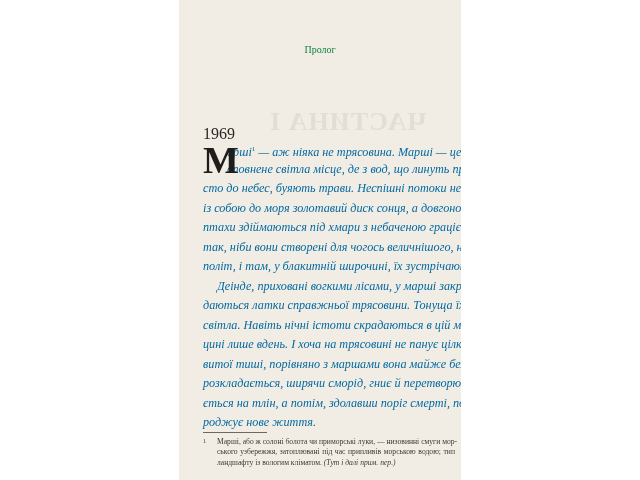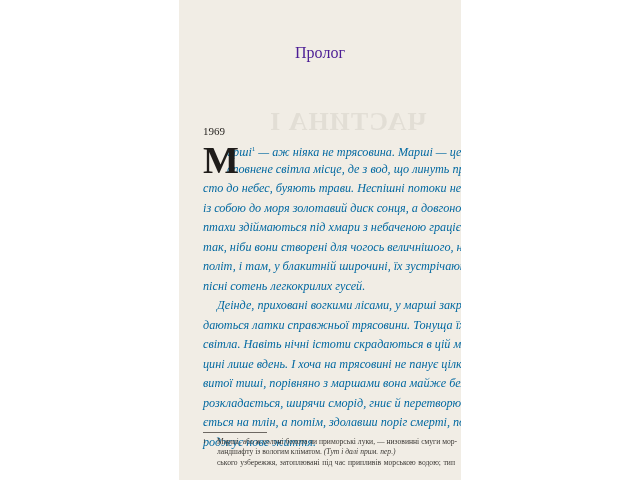--- a/index.html
+++ b/index.html
@@ -31,29 +31,29 @@
       transform: scaleX(-1);
       letter-spacing: 1px;
     }
     .title {
       position: absolute;
       left: 0;
       width: 282px;
       top: 44px;
       text-align: center;
       font-family: "Liberation Serif", serif;
-      font-size: 16px;
-      color: #4c1d95;
+      font-size: 10px;
+      color: #15803d;
     }
     .year {
       position: absolute;
       left: 24px;
       top: 125px;
       font-family: "Liberation Serif", serif;
-      font-size: 11px;
+      font-size: 16px;
       color: #2a2724;
     }
     .body {
       position: absolute;
       left: 24px;
       top: 140px;
       width: 252px;
     }
     .line {
       height: 19.5px;
@@ -138,34 +138,33 @@
 
   <div class="body">
     <span class="dropcap">М</span>
     <div class="line drop"><span>арші</span><span class="sup">1</span><span> — аж ніяка не трясовина. Марші — це</span></div>
     <div class="line drop">сповнене світла місце, де з вод, що линуть про-</div>
     <div class="line">сто до небес, буяють трави. Неспішні потоки несуть</div>
     <div class="line">із собою до моря золотавий диск сонця, а довгоногі</div>
     <div class="line">птахи здіймаються під хмари з небаченою грацією —</div>
     <div class="line">так, ніби вони створені для чогось величнішого, ніж</div>
     <div class="line">політ, і там, у блакитній широчині, їх зустрічають</div>
-    <div class="line last">пісні сотень легкокрилих гусей.</div>
     <div class="line indent">Деінде, приховані вогкими лісами, у марші закра-</div>
     <div class="line">даються латки справжньої трясовини. Тонуща їх тем-</div>
     <div class="line">світла. Навіть нічні істоти скрадаються в цій міс-</div>
     <div class="line">цині лише вдень. І хоча на трясовині не панує цілко-</div>
     <div class="line">витої тиші, порівняно з маршами вона майже без-</div>
     <div class="line">розкладається, ширячи сморід, гниє й перетворю-</div>
     <div class="line">ється на тлін, а потім, здолавши поріг смерті, по-</div>
     <div class="line last">роджує нове життя.</div>
 
   </div>
 
   <div class="fn-rule"></div>
   <div class="footnote">
     <span class="fn-num">1</span>
     <div class="fn-text">
       <div class="fn-line">Марші, або ж солоні болота чи приморські луки, — низовинні смуги мор-</div>
+      <div class="fn-line">ського узбережжя, затоплювані під час припливів морською водою; тип</div>
       <div class="fn-line last"><span>ландшафту із вологим кліматом.</span> <span class="fn-italic">(Тут і далі прим. пер.)</span></div>
-      <div class="fn-line">ського узбережжя, затоплювані під час припливів морською водою; тип</div>
     </div>
   </div>
 </div>
 
 </body></html>

